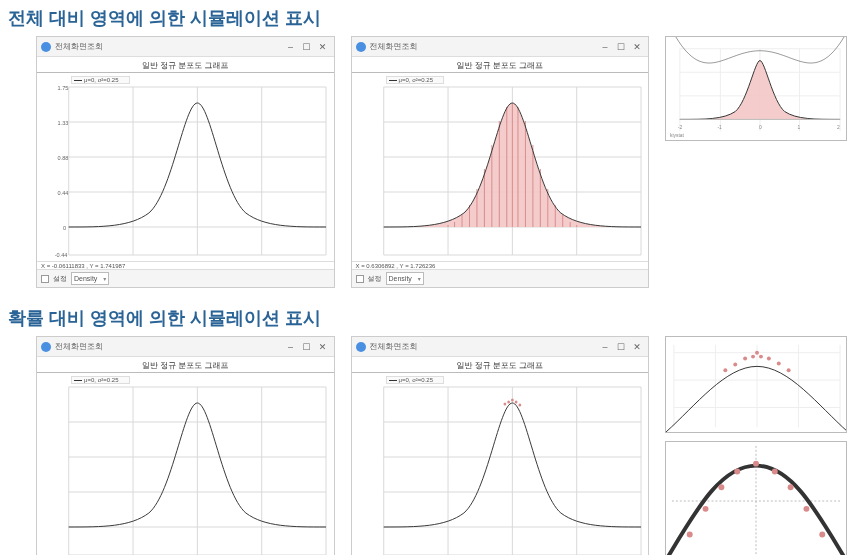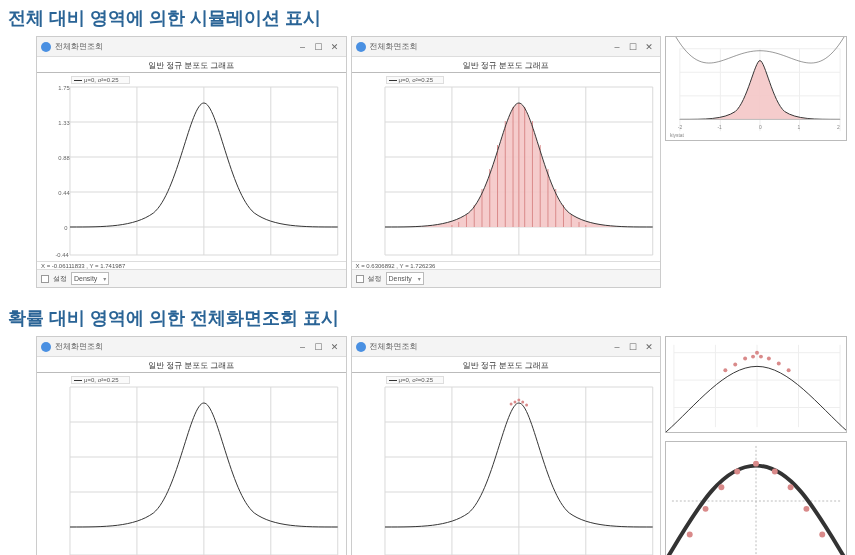--- a/index.html
+++ b/index.html
@@ -13,21 +13,21 @@
     padding: 6px 8px 0 8px;
   }
   .section-title {
     color: #2a6496;
     font-size: 18px;
     font-weight: bold;
     margin-bottom: 6px;
   }
   .row {
     display: flex;
-    gap: 4px;
+    gap: 16px;
     margin-bottom: 18px;
     padding-left: 28px;
   }
   
   .app {
     width: 318px;
     border: 1px solid #ccc;
     background: #fff;
     position: relative;
   }
@@ -55,21 +55,20 @@
     font-size: 9px;
     margin-left: 2px;
   }
   .chart-title {
     text-align: center;
     font-size: 8px;
     color: #333;
     padding: 3px 0 1px 0;
     border-bottom: 1px solid #bbb;
     background: #fff;
-    font-family: Liberation Serif, serif;
   }
   .chart-area {
     position: relative;
     height: 188px;
     background: #fff;
   }
   .legend-strip {
     position: absolute;
     top: 3px; left: 34px;
     font-size: 6px;
@@ -313,21 +312,21 @@
         <text class="mini-label" x="52" y="94">-1</text>
         <text class="mini-label" x="94" y="94">0</text>
         <text class="mini-label" x="133" y="94">1</text>
         <text class="mini-label" x="173" y="94">2</text>
         <text class="mini-label" x="4" y="102">kiystat</text>
       </svg>
     </div>
   </div>
 </div>
 
-<div class="section-title">확률 대비 영역에 의한 전체화면조회 표시</div>
+<div class="section-title">확률 대비 영역에 의한 시뮬레이션 표시</div>
 
 <div class="row" style="margin-bottom:0;">
 
   <div class="app">
     <div class="titlebar">
       <div class="app-icon"></div>
       <span>전체화면조회</span>
       <div class="tb-spacer"></div>
       <div class="win-btn">–</div>
       <div class="win-btn">☐</div>

